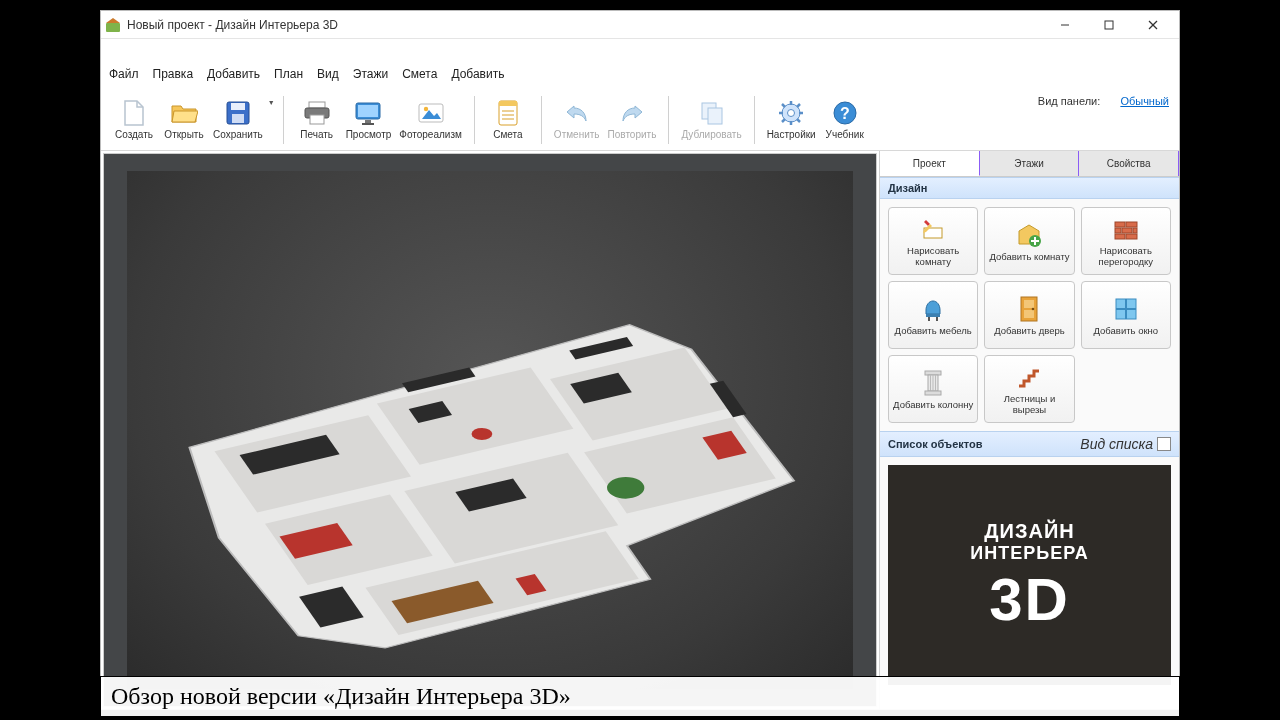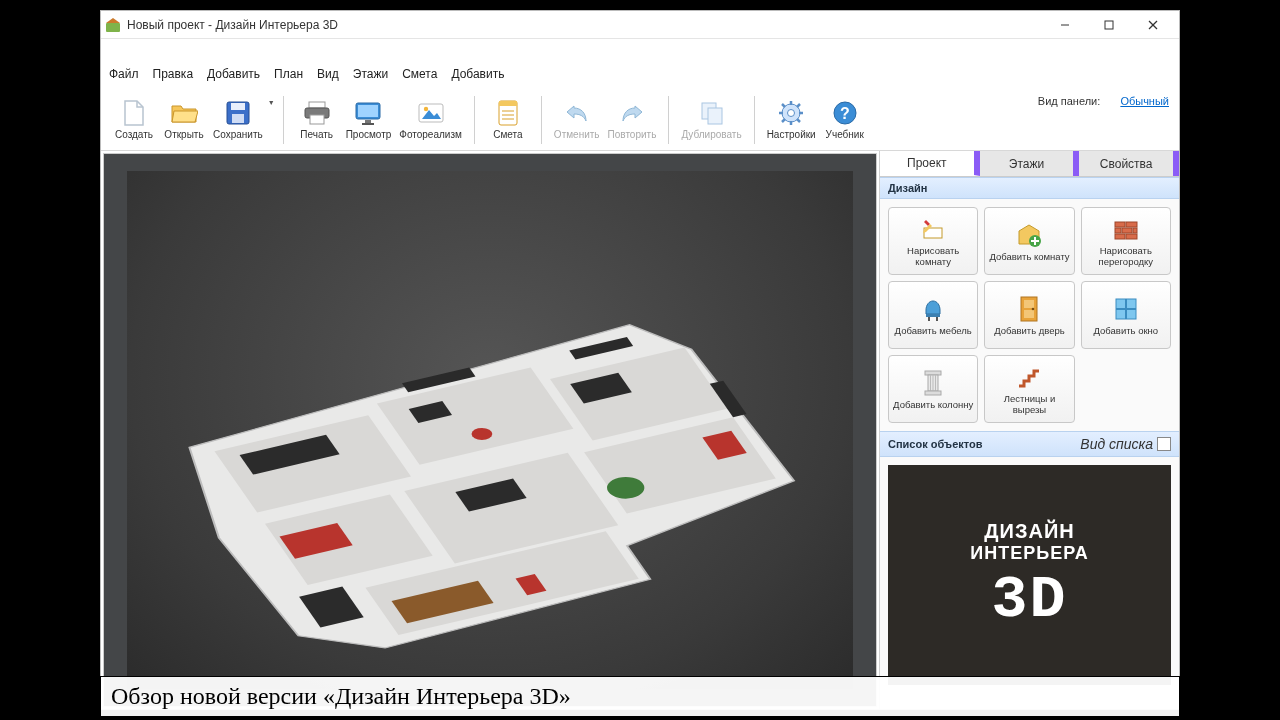--- a/index.html
+++ b/index.html
@@ -29,33 +29,33 @@
 .floor-outline { position:absolute; inset:0; }
 .wall-shape { fill:#e9e9e8; stroke:#bdbdbd; stroke-width:2; }
 .room-fill { fill:#d9d8d6; }
 .accent { fill:#b8342d; }
 .dark { fill:#2b2b2b; }
 .green { fill:#3f7b3a; }
 .wood { fill:#8a5a2b; }
 .overlay-caption { position:absolute; left:100px; bottom:3px; right:100px; background:rgba(255,255,255,0.95); border:1px solid #000; padding:6px 10px; font-size:24px; font-family: Georgia, serif; color:#000; z-index:50; }
 .side-panel { width: 300px; display: flex; flex-direction: column; border-left: 1px solid #d0d0d0; background:#fafafa; }
 .side-tabs { display: flex; height: 26px; border-bottom: 1px solid #ccc; background:#f0f0f0; }
-.side-tab { flex: 1; display: flex; align-items: center; justify-content: center; font-size: 12px; border-right: 6px solid #8b5cf6; background:#e7e7e7; color:#333; }
+.side-tab { flex: 1; display: flex; align-items: center; justify-content: center; font-size: 10px; border-right: 1px solid #8b5cf6; background:#e7e7e7; color:#333; }
 .side-tab.active { background: #fff; border-bottom: 1px solid #fff; font-weight: 500; }
 .section-hdr { background: linear-gradient(#e3efff,#cfe3fb); border-top:1px solid #b9d2ef; border-bottom:1px solid #b9d2ef; padding:4px 8px; font-weight:bold; color:#234; font-size:11px; display:flex; align-items:center; justify-content:space-between;}
 .design-grid { display:grid; grid-template-columns: repeat(3, 1fr); gap:6px; padding:8px; }
 .d-btn { border:1px solid #c8c8c8; background: linear-gradient(#ffffff,#f1f1f1); border-radius:4px; height:68px; display:flex; flex-direction:column; align-items:center; justify-content:center; font-size:9.5px; text-align:center; color:#333; padding:4px; }
 .d-btn .dico { width:28px; height:28px; display:flex; align-items:center; justify-content:center; margin-bottom:2px; }
 .obj-list { flex:1; display:flex; flex-direction:column; }
 .view-mode { font-size:14px; color:#333; font-weight:normal; display:flex; align-items:center; gap:4px;font-style:italic;}
 .view-mode .thumb { width:14px; height:14px; border:1px solid #888; background:#fff; }
 .promo { margin:8px; height:220px; background:#2d2a26; display:flex; flex-direction:column; align-items:center; justify-content:center; text-align:center; color:#fff; font-weight:bold; }
 .promo .t1 { font-size:20px; letter-spacing:1px; }
 .promo .t2 { font-size:18px; letter-spacing:1px; }
-.promo .t3 { font-size:60px; font-weight:900; letter-spacing:2px; line-height:1; margin-top:6px;font-family:Liberation Mono, monospace;}
+.promo .t3 { font-size:60px; font-weight:900; letter-spacing:2px; line-height:1; margin-top:6px;}
 svg { display:block; }
 </style>
 </head>
 <body>
 
 <div class="letterbox">
   <div class="app-window">
 
     <div class="titlebar">
       <span class="app-icon">

